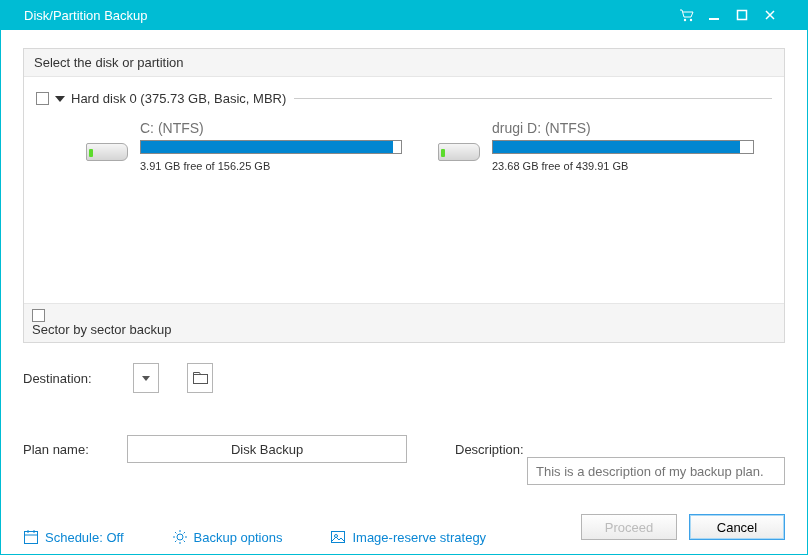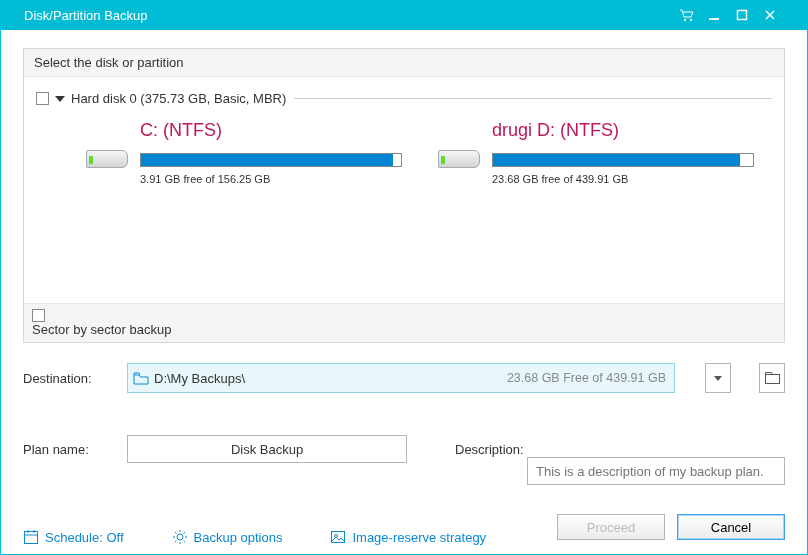--- a/index.html
+++ b/index.html
@@ -22,21 +22,21 @@
 .disk-header .tri { width:0;height:0;border-top:5px solid transparent;border-bottom:5px solid transparent;border-left:6px solid #333;transform:rotate(90deg);}
 .disk-header .name { font-size: 13px; color: #333; white-space: nowrap; }
 .disk-header .line { flex:1;height:1px;background:#ccc;}
 
 .partitions { display: flex; gap: 36px; padding: 14px 18px 0 50px; }
 .partition { display: flex; gap: 12px; align-items: center; flex: 1; }
 .drive-icon { width: 42px; height: 30px; position: relative; }
 .drive-icon .body { position:absolute; left:0; right:0; bottom:0; height:18px; background:linear-gradient(#f5f5f5,#d5d5d5); border:1px solid #aaa; border-radius:2px 6px 6px 2px;}
 .drive-icon .light { position:absolute; left:3px; bottom:4px; width:4px; height:8px; background:#5cdb2c; border-radius:1px;}
 .pinfo { flex:1; }
-.pinfo .pname { font-size: 18px; color:#be185d; margin-bottom:12px;}
+.pinfo .pname { font-size: 14px; color:#737373; margin-bottom:4px;}
 .pbar { height:14px; border:1px solid #888; background:#fff; position:relative; margin-bottom:6px;}
 .pbar .fill { position:absolute;left:0;top:0;bottom:0;background:#0186d1;}
 .pfree { font-size:11px; color:#333;}
 
 .chk-inline { width:13px;height:13px;border:1px solid #888;background:#fff;margin-right:6px;}
 
 .row { display:flex; align-items:center; margin-top:20px; gap:24px; font-size:13px; color:#333;}
 .label { width: 80px; }
 
 .dest-box { flex:1; display:flex; align-items:center; border:1px solid #8fd3e8; background:#e8f7fc; height:30px; }
@@ -47,21 +47,21 @@
 .dest-browse { width:26px; border:1px solid #b5b5b5; height:30px; display:flex;align-items:center;justify-content:center;background:#fff; margin-left:4px;}
 
 .text-input { border:1px solid #b5b5b5; height:28px; padding:0 8px; font-size:13px; color:#333; background:#fff; }
 .plan-input { width: 280px; text-align: center; }
 .desc-input { flex:1; color:#999;margin-top:44px; }
 
 .links-row { display:flex; gap:48px; margin-top:44px; font-size:13px; color:#0b87d4;}
 .link-item { display:flex; align-items:center; gap:6px; cursor:pointer;}
 
 .footer { position:absolute; right:22px; bottom:14px; display:flex; gap:12px;}
-.btn { width:108px; height:26px; border:1px solid #b5b5b5; background:linear-gradient(#fefefe,#ececec); font-size:13px; display:flex;align-items:center;justify-content:center; cursor:pointer;}
+.btn { width:96px; height:26px; border:1px solid #b5b5b5; background:linear-gradient(#fefefe,#ececec); font-size:13px; display:flex;align-items:center;justify-content:center; cursor:pointer;}
 .btn.disabled { color:#bbb; cursor:default;}
 .btn.focus { border:1px solid #3ea2e8; box-shadow:0 0 0 1px #a8d8f5 inset;}
 
 .svg-icon { display:block;}
 </style>
 </head>
 <body>
 
 <div class="titlebar">
   <div class="title">Disk/Partition Backup</div>
@@ -130,30 +130,20 @@
       </div>
     </div>
     <div class="panel-footer">
       <div class="chk-inline"></div>
       <span style="font-size:13px;color:#333;">Sector by sector backup</span>
     </div>
   </div>
 
   <div class="row">
     <div class="label">Destination:</div>
-    <div class="dest-box">
-      <div class="dest-folder-icon">
-        <svg width="16" height="13">
-            <path d="M1 3h5l1.5 2H15v7H1z" fill="none" stroke="#0b87d4" stroke-width="1"></path>
-            <path d="M1 3V1h5l1 2" fill="none" stroke="#0b87d4"></path>
-          </svg>
-      </div>
-      <div class="dest-path">D:\My Backups\</div>
-      <div class="dest-free">23.68 GB Free of 439.91 GB</div>
-    </div>
     <div class="dest-drop">
       <svg width="8" height="5">
           <path d="M0 0l4 5 4-5z" fill="#555"></path>
         </svg>
     </div>
     <div class="dest-browse">
       <svg width="15" height="12">
           <rect x="0.5" y="2.5" width="14" height="9" stroke="#555" fill="none"></rect>
           <path d="M0.5 2.5V0.5h6l1 2" stroke="#555" fill="none"></path>
         </svg>

